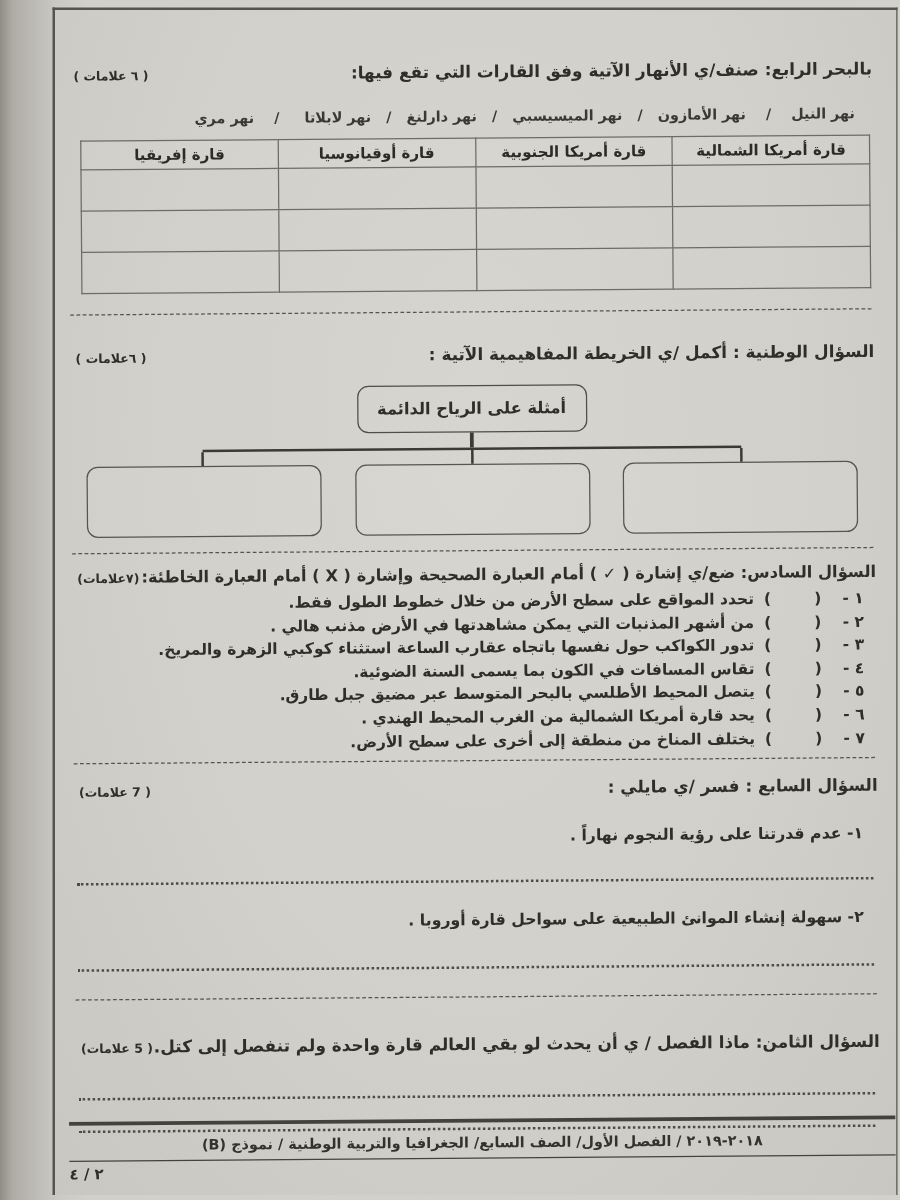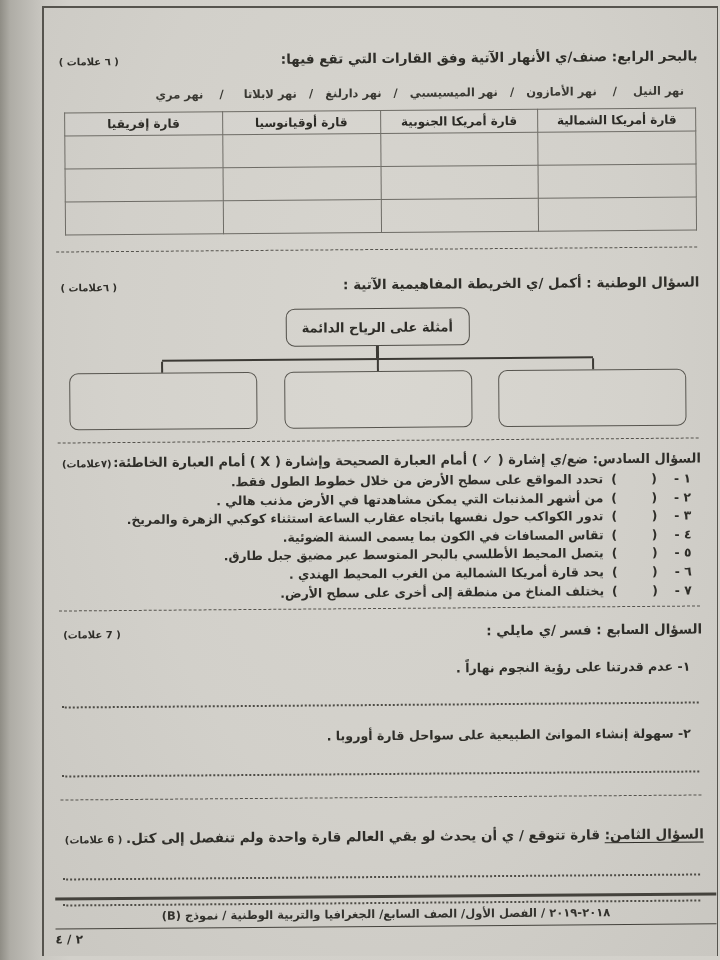--- a/index.html
+++ b/index.html
@@ -15,21 +15,21 @@
   }
   .tilt{
     position:absolute;inset:0;padding:42px 16px 0 12px;box-sizing:border-box;
     transform:rotate(-0.45deg);transform-origin:50% 50%;
     color:#2f2e29;
   }
   
   .qhead{display:flex;justify-content:space-between;align-items:baseline;}
   .qtitle{font-size:13.5px;font-weight:bold;letter-spacing:0;}
   .qlead{font-weight:bold;}
-  .qlead.u{text-decoration:underline;text-underline-offset:3px;}
+  .qlead.u{text-underline-offset:3px;}
   .marks{font-size:10px;font-weight:bold;white-space:nowrap;padding-left:6px;}
   .sep{border-bottom:1.6px dashed #55534d;margin:0 2px;height:0;}
   .ansline{border-bottom:2px dotted #4e4c46;height:0;margin:0 4px;}
   
   .rivers{margin-top:20px;font-size:11.5px;font-weight:bold;white-space:pre;padding-right:14px;color:#3a3933;}
   table.classify{border-collapse:collapse;width:632px;margin:10px 2px 0 auto;table-layout:fixed;}
   table.classify th,table.classify td{border:1.4px solid #6e6c66;}
   table.classify th{font-size:12px;font-weight:bold;padding:4px 2px;color:#2c2b26;background:rgba(255,255,255,0.06);}
   table.classify td{height:30px;}
   
@@ -197,23 +197,23 @@
     <div class="expl">١- عدم قدرتنا على رؤية النجوم نهاراً .</div>
     <div class="ansline" style="margin-top:28px;"></div>
     <div class="expl">٢- سهولة إنشاء الموانئ الطبيعية على سواحل قارة أوروبا .</div>
     <div class="ansline" style="margin-top:30px;"></div>
 
     <div class="sep" style="margin-top:22px;"></div>
 
     <div class="qhead" style="margin-top:30px;">
       <div class="qtitle">
         <span class="qlead u">السؤال الثامن:</span>
-        <span>قارة تتوقع / ي أن يحدث لو بقي العالم قارة واحدة ولم تنفصل إلى كتل.</span>
-      </div>
-      <div class="marks">( 6 علامات)</div>
+        <span>ماذا الفصل / ي أن يحدث لو بقي العالم قارة واحدة ولم تنفصل إلى كتل.</span>
+      </div>
+      <div class="marks">( 5 علامات)</div>
     </div>
 
     <div class="ansline" style="margin-top:32px;"></div>
     <div class="ansline" style="margin-top:24px;"></div>
 
     <div class="footer">
       <div class="footer-strip">
         <span class="footer-text">٢٠١٨-٢٠١٩ / الفصل الأول/ الصف السابع/ الجغرافيا والتربية الوطنية / نموذج (B)</span>
       </div>
       <span class="pagenum"><span>٤ / ٢</span></span>

